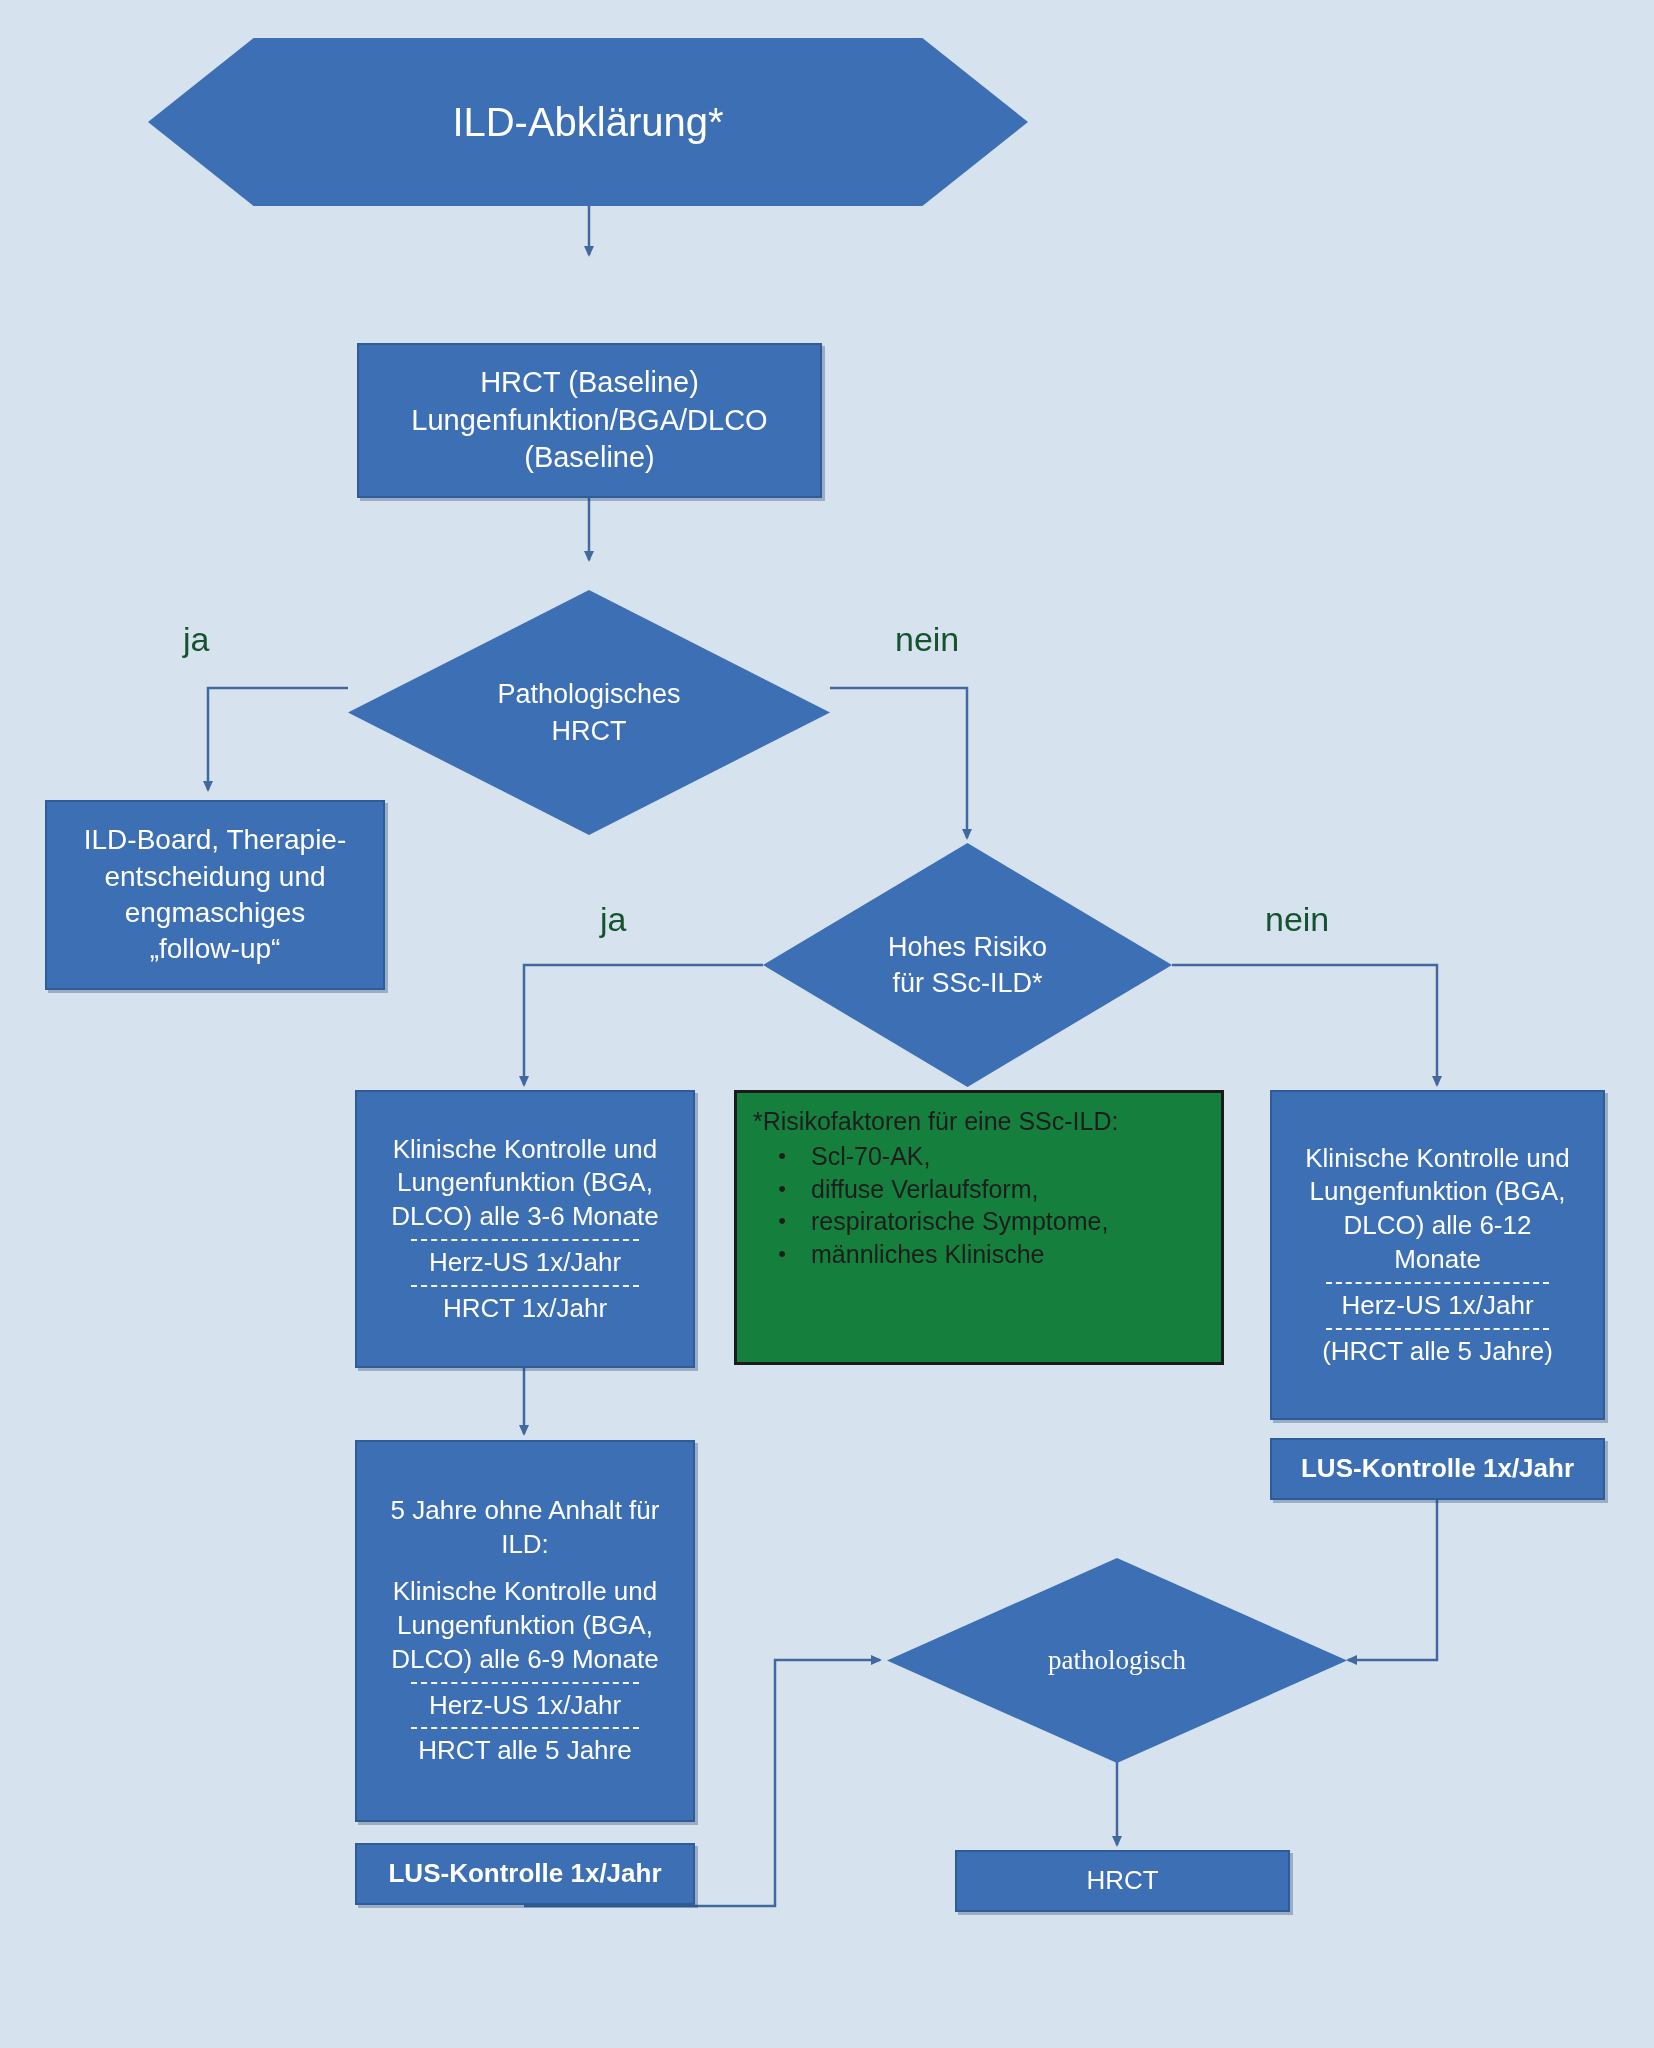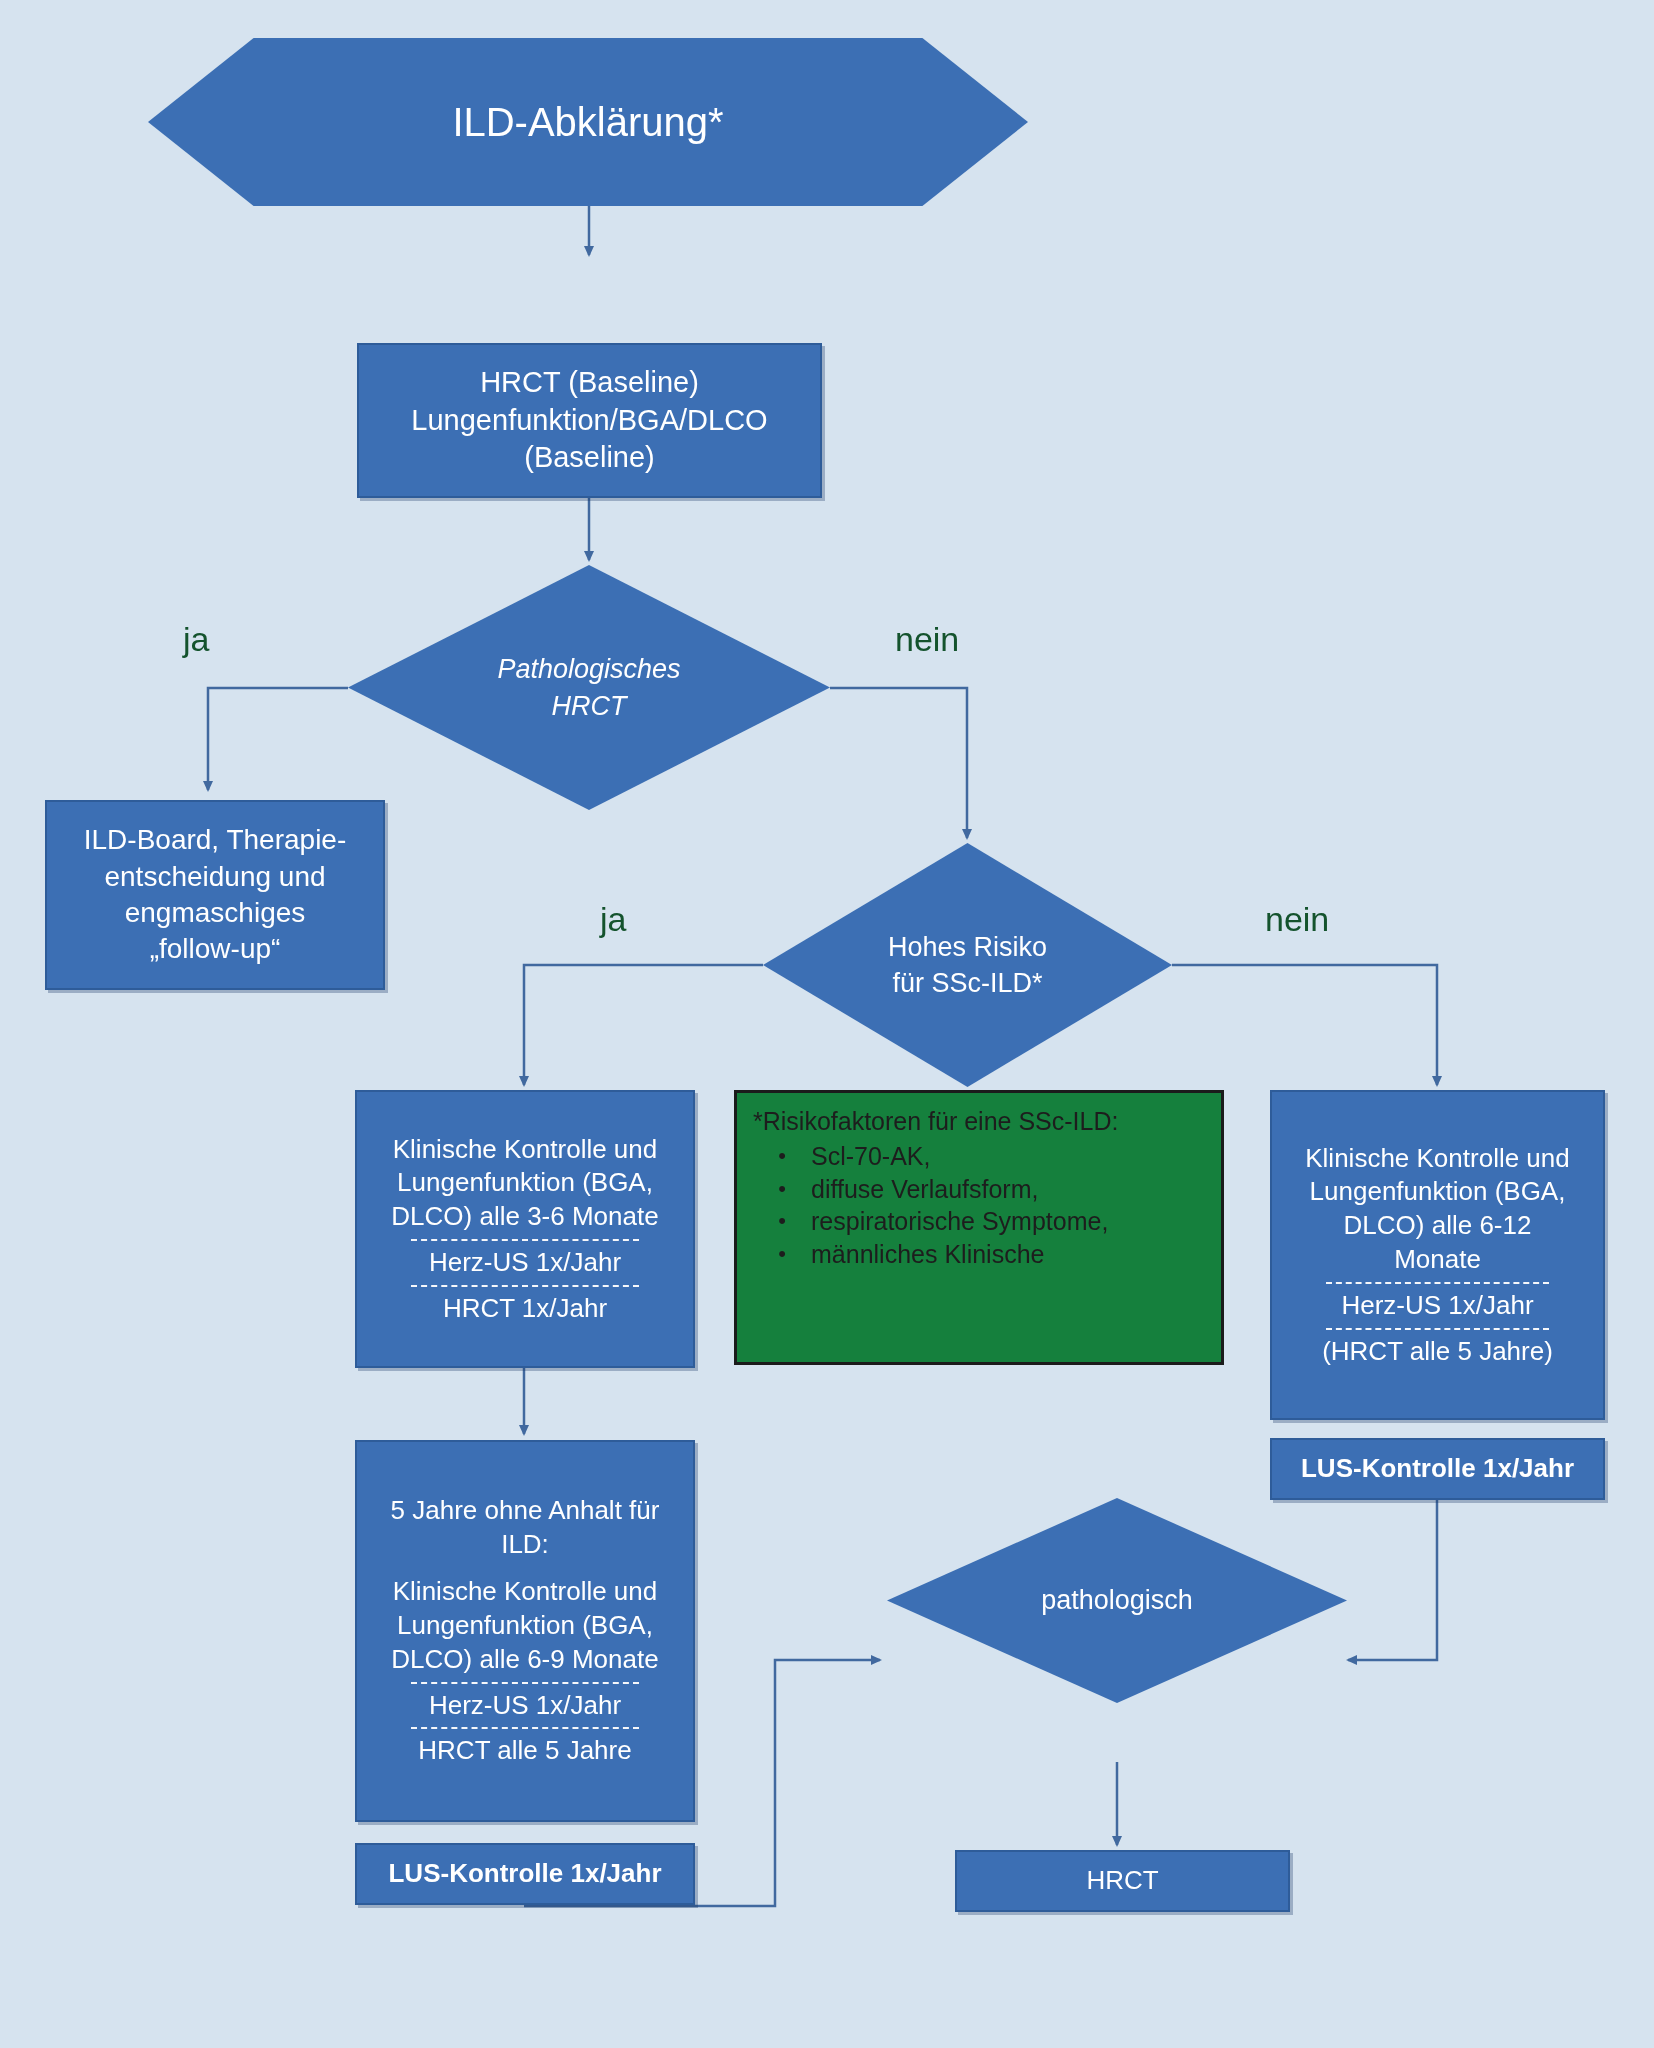--- a/index.html
+++ b/index.html
@@ -130,21 +130,21 @@
       <div style="font-size:40px;">ILD-Abklärung*</div>
     </div>
   </div>
 
   <div class="node rect" style="left:357px;top:335px;width:465px;height:155px;font-size:29px;margin-top:8px;">
     <span class="ln">HRCT (Baseline)</span>
     <span class="ln">Lungenfunktion/BGA/DLCO</span>
     <span class="ln">(Baseline)</span>
   </div>
 
-  <div class="node diamond" style="left:348px;top:565px;width:482px;height:245px;font-style:italic;">
+  <div class="node diamond" style="left:348px;top:590px;width:482px;height:245px;">
     <div class="inner" style="font-size:27px;">
       <div>Pathologisches</div>
       <div>HRCT</div>
     </div>
   </div>
   <div class="edgelabel" style="left:183px;top:620px;">ja</div>
   <div class="edgelabel" style="left:895px;top:620px;">nein</div>
 
   <div class="node rect" style="left:45px;top:800px;width:340px;height:190px;font-size:28px;">
     <span class="ln">ILD-Board, Therapie-</span>
@@ -219,21 +219,21 @@
     <span class="sep"></span>
     <span class="ln">Herz-US 1x/Jahr</span>
     <span class="sep"></span>
     <span class="ln">HRCT alle 5 Jahre</span>
   </div>
 
   <div class="node rect bold" style="left:355px;top:1843px;width:340px;height:62px;font-size:26px;">
     <span class="ln">LUS-Kontrolle 1x/Jahr</span>
   </div>
 
-  <div class="node diamond" style="left:887px;top:1498px;width:460px;height:205px;">
+  <div class="node diamond" style="left:887px;top:1558px;width:460px;height:205px;font-family:Liberation Serif, serif;">
     <div class="inner" style="font-size:27px;">
       <div>pathologisch</div>
     </div>
   </div>
 
   <div class="node rect" style="left:955px;top:1850px;width:335px;height:62px;font-size:26px;">
     <span class="ln">HRCT</span>
   </div>
 
 </div>

